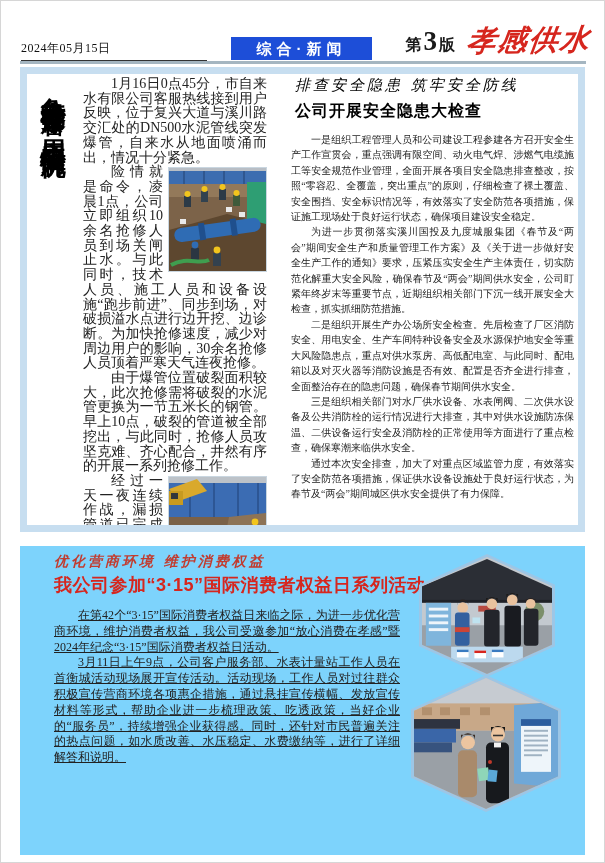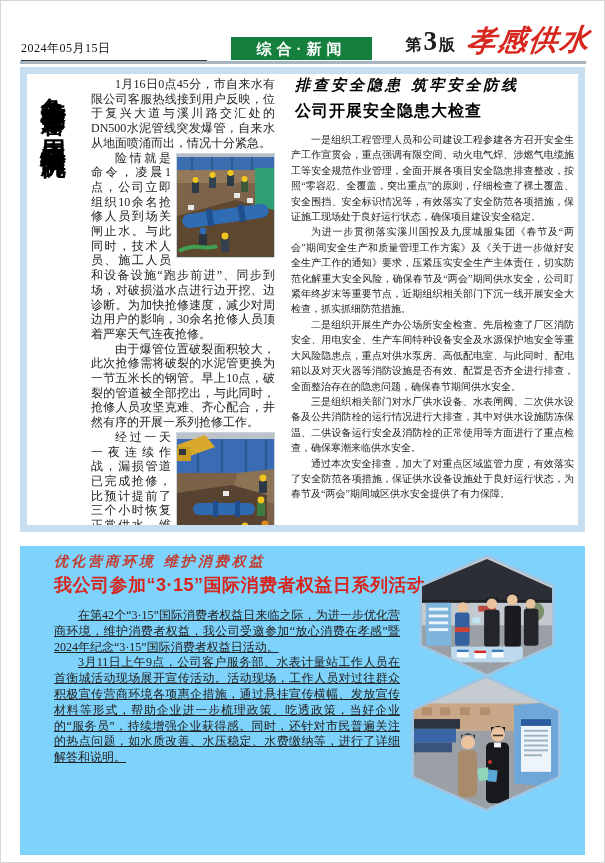--- a/index.html
+++ b/index.html
@@ -9,21 +9,21 @@
     box-shadow:inset 0 0 0 1px #d6d6d6;
   }
   
   .hdr-date{
     position:absolute;left:21px;top:40px;width:186px;
     font-size:12px;letter-spacing:.5px;color:#111;
     border-bottom:1px solid #333;padding-bottom:3px;
   }
   .hdr-section{
     position:absolute;left:231px;top:37px;width:141px;height:23px;
-    background:#15803d;color:#fff;text-align:center;line-height:23px;
+    background:#1d4ed8;color:#fff;text-align:center;line-height:23px;
     font-family:"Liberation Sans",sans-serif;font-weight:bold;font-size:15px;letter-spacing:5px;
   }
   .hdr-right{
     position:absolute;right:14px;top:26px;display:flex;align-items:baseline;gap:2px;
   }
   .ed-small{font-size:16px;font-weight:bold;}
   .ed-num{font-size:27px;font-weight:bold;line-height:1;}
   .masthead{
     margin-left:10px;color:#d6261e;font-weight:900;font-style:italic;
     font-size:29px;letter-spacing:2px;transform:skewX(-8deg) rotate(-1deg);
@@ -38,31 +38,31 @@
   .v-headline{
     position:absolute;left:9px;top:4px;height:443px;width:34px;
     display:flex;flex-direction:column;align-items:center;gap:26px;
   }
   .v-headline span{
     writing-mode:vertical-rl;text-orientation:upright;
     font-family:"Liberation Sans",sans-serif;font-weight:900;font-size:25px;
     letter-spacing:2px;color:#000;line-height:1.1;
   }
   .art1{
-    position:absolute;left:64px;top:3px;width:184px;height:448px;
-    font-size:12px;line-height:14.7px;text-align:justify;overflow:hidden;color:#222;
+    position:absolute;left:56px;top:3px;width:184px;height:448px;
+    font-size:14px;line-height:14.7px;text-align:justify;overflow:hidden;color:#222;
   }
   .art1 p{margin:0;text-indent:2em;}
   .ph{float:right;border:1px solid #c9d6e0;background:#8a7055;}
   .ph svg{display:block;}
   .ph1{width:97px;height:103px;margin:2px 0 3px 5px;}
   .ph2{width:97px;height:142px;margin:2px 0 3px 5px;}
   .art2{position:absolute;left:264px;top:2px;width:283px;height:446px;overflow:hidden;}
   .art2-kicker{
-    font-family:"DejaVu Serif",serif;font-style:italic;font-weight:bold;
+    font-family:"DejaVu Serif",serif;font-style:italic;font-weight:normal;
     font-size:15px;letter-spacing:3px;color:#000;margin:0 0 6px 4px;
   }
   .art2-headline{
     font-family:"Liberation Sans",sans-serif;font-weight:bold;font-size:16px;
     letter-spacing:1px;color:#000;margin:0 0 10px 4px;
   }
   .art2-body{font-size:10px;line-height:15.4px;text-align:justify;color:#222;}
   .art2-body p{margin:0;text-indent:2em;}
   
   .bottom-panel{

